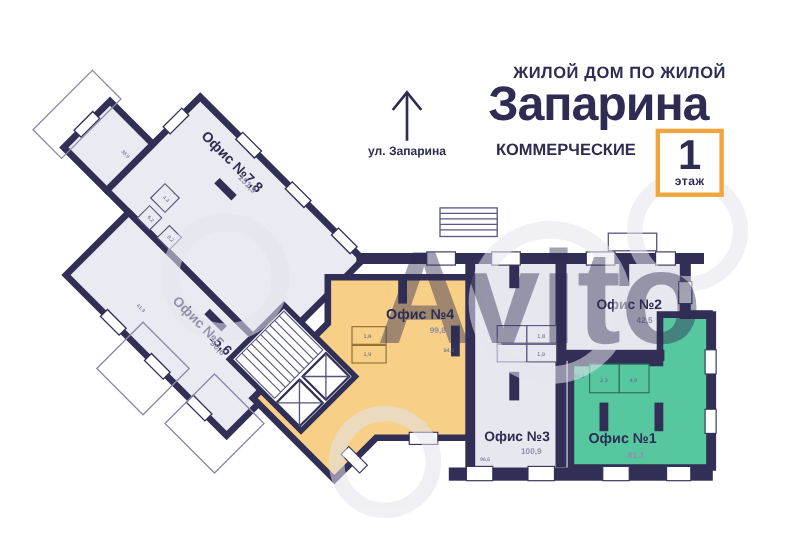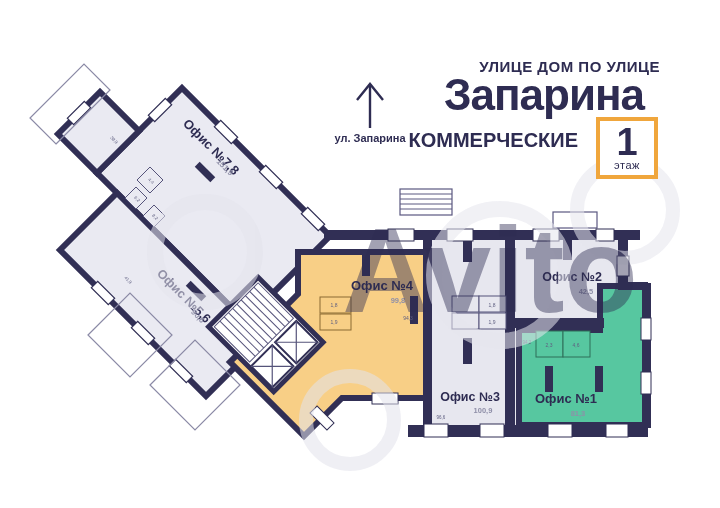--- a/index.html
+++ b/index.html
@@ -1,25 +1,25 @@
 <!DOCTYPE html>
 <html><head>
 <meta charset="utf-8">
 <style>
   html,body{margin:0;padding:0;background:#fff;}
   .canvas{position:relative;width:720px;height:508px;background:#ffffff;overflow:hidden;
           font-family:"Liberation Sans",sans-serif;color:#2e2c52;}
   .abs{position:absolute;}
   .hdr-small{top:58px;right:60px;font-size:15px;font-weight:700;letter-spacing:.5px;}
   .hdr-title{top:70px;right:76px;font-size:44px;font-weight:800;letter-spacing:-1px;}
-  .hdr-sub{top:129px;right:142px;font-size:20px;font-weight:700;line-height:1.12;text-align:right;}
+  .hdr-sub{top:129px;right:142px;font-size:15px;font-weight:700;line-height:1.12;text-align:right;}
   .floor-box{top:117px;right:62px;width:54px;height:54px;border:4px solid #f0a63c;background:#fff;
              display:flex;flex-direction:column;align-items:center;justify-content:center;}
   .floor-num{font-size:38px;font-weight:800;line-height:1;margin-top:-2px;}
-  .floor-lbl{font-size:11px;font-weight:400;letter-spacing:.5px;margin-top:-2px;}
+  .floor-lbl{font-size:11px;font-weight:700;letter-spacing:.5px;margin-top:-2px;}
   .street-lbl{top:132px;left:300px;width:140px;text-align:center;font-size:11px;font-weight:700;}
   svg text{font-family:"Liberation Sans",sans-serif;fill:#2e2c52;}
   .t-name{font-weight:bold;}
   .t-area{fill:#8f8fa8;font-weight:bold;}
   .t-tiny{fill:#5f5f80;}
 </style>
 </head>
 <body>
 
 <div class="canvas">
@@ -187,21 +187,21 @@
 
     <g opacity="0.55" pointer-events="none">
       <circle cx="205" cy="252" r="50" fill="none" stroke="#e3e3ec" stroke-width="16"></circle>
       <circle cx="350" cy="420" r="44" fill="none" stroke="#e3e3ec" stroke-width="14"></circle>
       <circle cx="500" cy="275" r="66" fill="none" stroke="#e6e6ee" stroke-width="16"></circle>
       <circle cx="625" cy="210" r="48" fill="none" stroke="#e6e6ee" stroke-width="14"></circle>
       <text x="490" y="312" font-size="120" font-weight="bold" text-anchor="middle" fill="#ededf3" opacity="0.8">Avito</text>
     </g>
   </svg>
 
-  <div class="abs hdr-small">УЛИЦЕ ДОМ ПО УЛИЦЕ</div>
+  <div class="abs hdr-small">ЖИЛОЙ ДОМ ПО ЖИЛОЙ</div>
   <div class="abs hdr-title">Запарина</div>
   <div class="abs hdr-sub">
     <div>КОММЕРЧЕСКИЕ</div>
   </div>
   <div class="abs floor-box">
     <div class="floor-num">1</div>
     <div class="floor-lbl">этаж</div>
   </div>
 
   <svg class="abs" style="left:330px;top:76px" width="80" height="58" viewBox="0 0 80 58">

